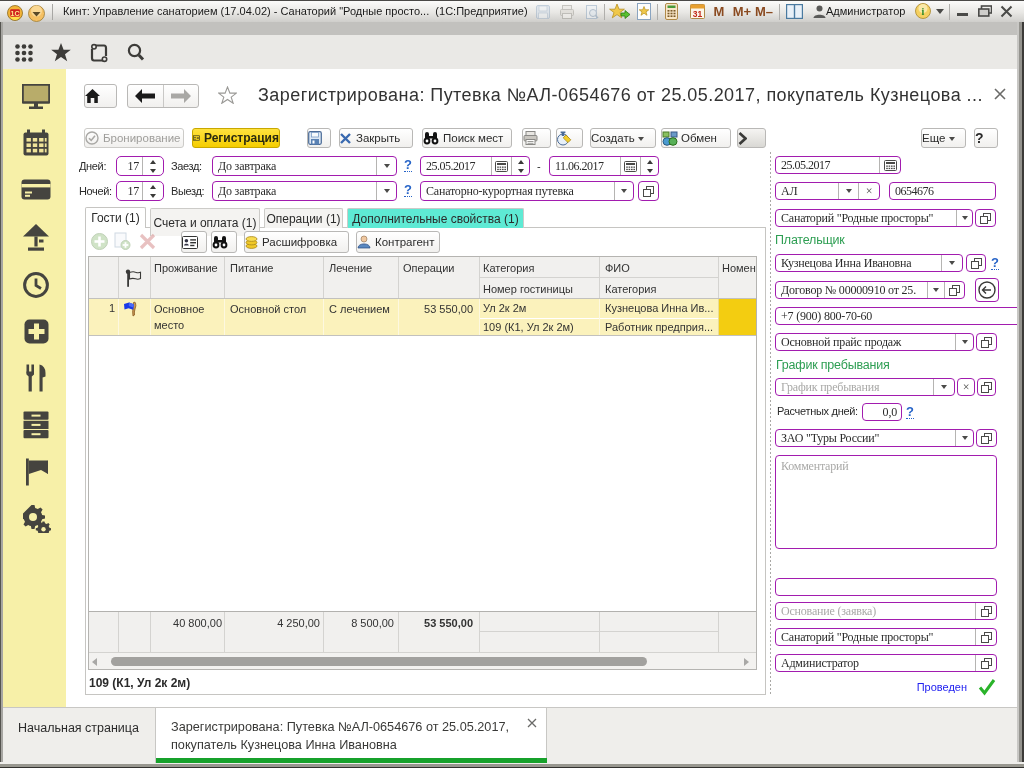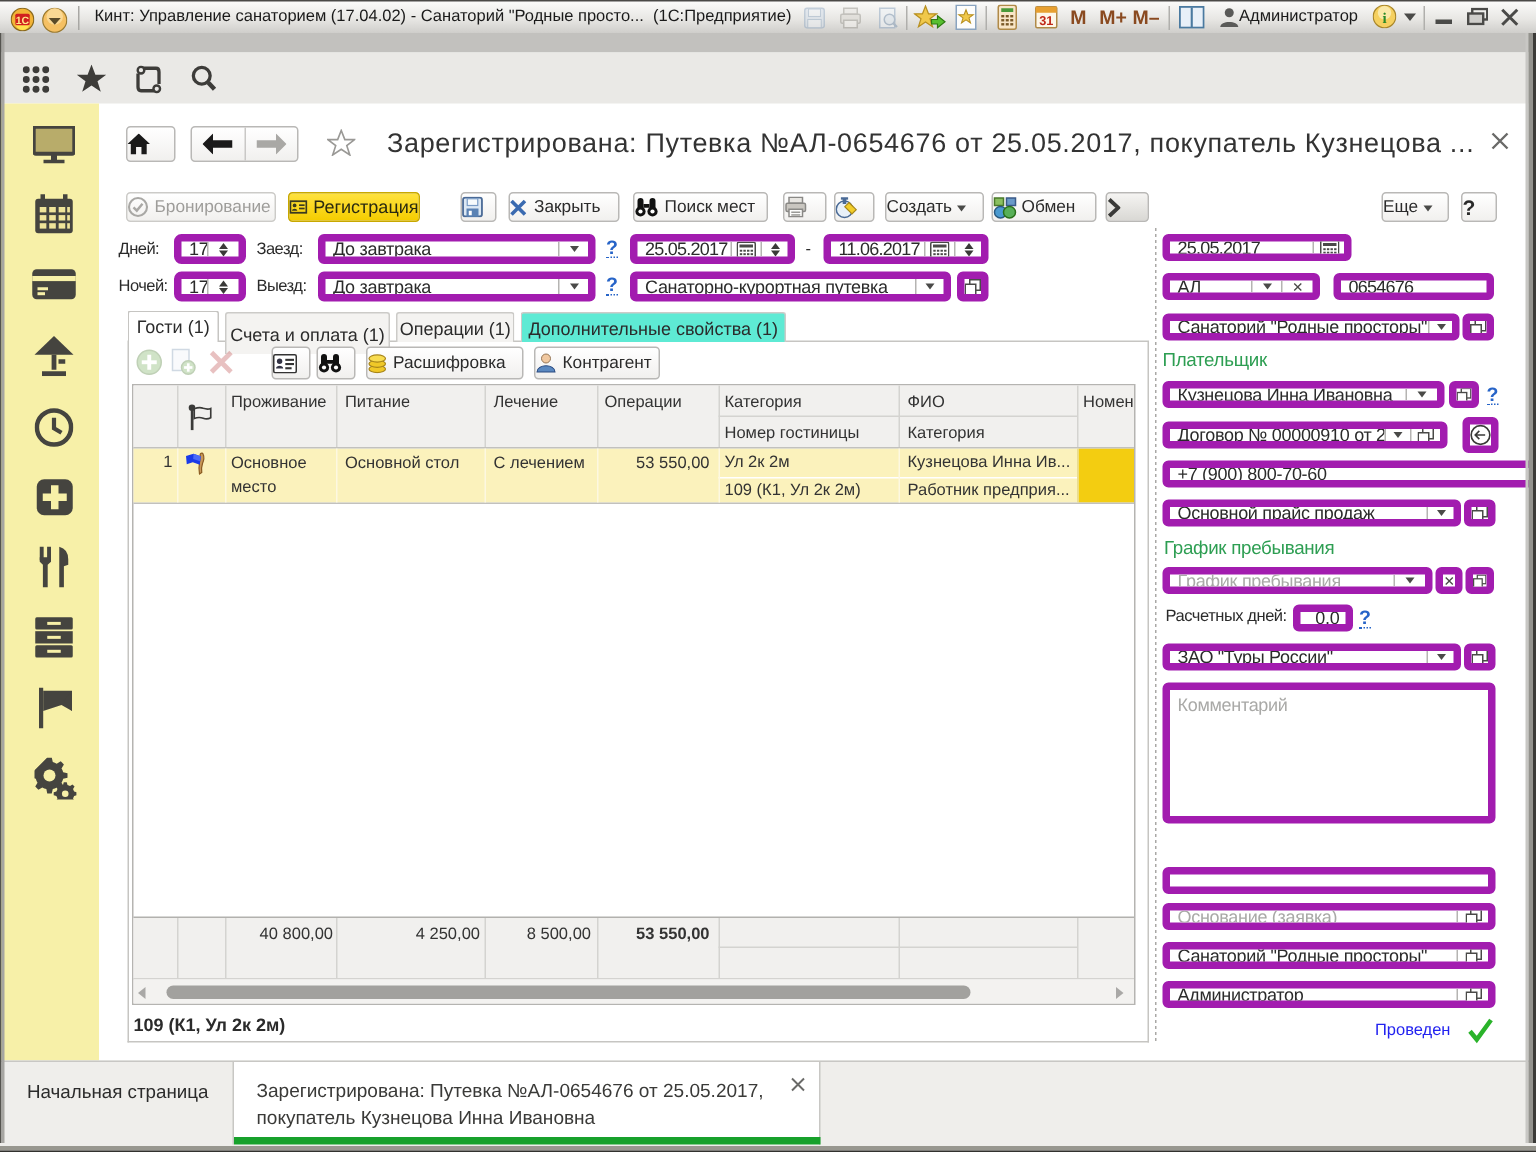--- a/index.html
+++ b/index.html
@@ -1,20 +1,20 @@
 <!DOCTYPE html>
 <html><head>
 <meta charset="utf-8">
 <style>
 html,body{margin:0;padding:0;}
 body{width:1024px;height:768px;overflow:hidden;font-family:"Liberation Sans",sans-serif;position:relative;background:#fff;}
 .abs{position:absolute;}
 .lbl{position:absolute;font-size:11px;letter-spacing:-0.35px;color:#2b2b2b;white-space:nowrap;}
 .btn{position:absolute;background:linear-gradient(#ffffff,#f1f0ee);border:1px solid #b9b8b6;border-radius:3px;display:flex;align-items:center;justify-content:flex-start;font-size:11.5px;color:#2b2b2b;box-sizing:border-box;white-space:nowrap;}
-.fld{position:absolute;background:#fff;border:5px solid #a21caf;border-radius:4px;box-sizing:border-box;font-size:12px;letter-spacing:-0.2px;color:#2b2b2b;display:flex;align-items:center;white-space:nowrap;overflow:hidden;}
+.fld{position:absolute;background:#fff;border:1px solid #a21caf;border-radius:4px;box-sizing:border-box;font-size:12px;letter-spacing:-0.2px;color:#2b2b2b;display:flex;align-items:center;white-space:nowrap;overflow:hidden;font-family:Liberation Serif, serif;}
 .fld .tx{padding-left:5px;flex:1;overflow:hidden;}
 .sect{display:flex;align-items:center;justify-content:center;height:100%;border-left:1px solid #b5b4b2;box-sizing:border-box;}
 .dtri{width:0;height:0;border-left:3.5px solid transparent;border-right:3.5px solid transparent;border-top:4.5px solid #4a4a48;}
 .ph{color:#a9a9a7;}
 .grn{position:absolute;font-size:12.5px;letter-spacing:-0.2px;color:#2d9e52;white-space:nowrap;}
 .q{position:absolute;color:#2764c8;font-size:13px;font-weight:bold;border-bottom:1.5px dotted #2764c8;line-height:13px;}
 .cell{position:absolute;box-sizing:border-box;font-size:11px;color:#333;white-space:nowrap;overflow:hidden;}
 </style>
 </head>
 <body>
@@ -276,21 +276,21 @@
 
 <div id="cmdbar">
 
   <div class="btn" style="left:84px;top:128px;width:100px;height:20px;color:#9e9d9a;border-color:#cccbc8;">
     <svg width="14" height="14" viewBox="0 0 14 14" style="margin-right:4px;">
       <circle cx="7" cy="7" r="6" fill="none" stroke="#a9a8a5" stroke-width="1.4"></circle>
       <path d="M4 7.2 L6.2 9.4 L10 4.8" fill="none" stroke="#a9a8a5" stroke-width="1.6"></path>
     </svg>Бронирование
   </div>
 
-  <div class="btn" style="left:192px;top:128px;width:88px;height:20px;background:linear-gradient(#ffe23e,#f5cd00);border-color:#c8a800;font-weight:normal;font-size:12px;color:#2a2a10;">
+  <div class="btn" style="left:192px;top:128px;width:88px;height:20px;background:linear-gradient(#ffe23e,#f5cd00);border-color:#c8a800;font-weight:bold;font-size:12px;color:#2a2a10;">
     <svg width="16" height="12" viewBox="0 0 16 12" style="margin-right:4px;">
       <rect x="0.8" y="0.8" width="14.4" height="10.4" fill="none" stroke="#3a3a20" stroke-width="1.6"></rect>
       <circle cx="4.6" cy="4.6" r="1.7" fill="#3a3a20"></circle>
       <path d="M2.2 9.4 C2.2 7 7 7 7 9.4 Z" fill="#3a3a20"></path>
       <rect x="8.6" y="3.6" width="5" height="1.5" fill="#3a3a20"></rect>
       <rect x="8.6" y="6.6" width="5" height="1.5" fill="#3a3a20"></rect>
     </svg>Регистрация
   </div>
 
   <div class="btn" style="left:307px;top:128px;width:24px;height:20px;">

